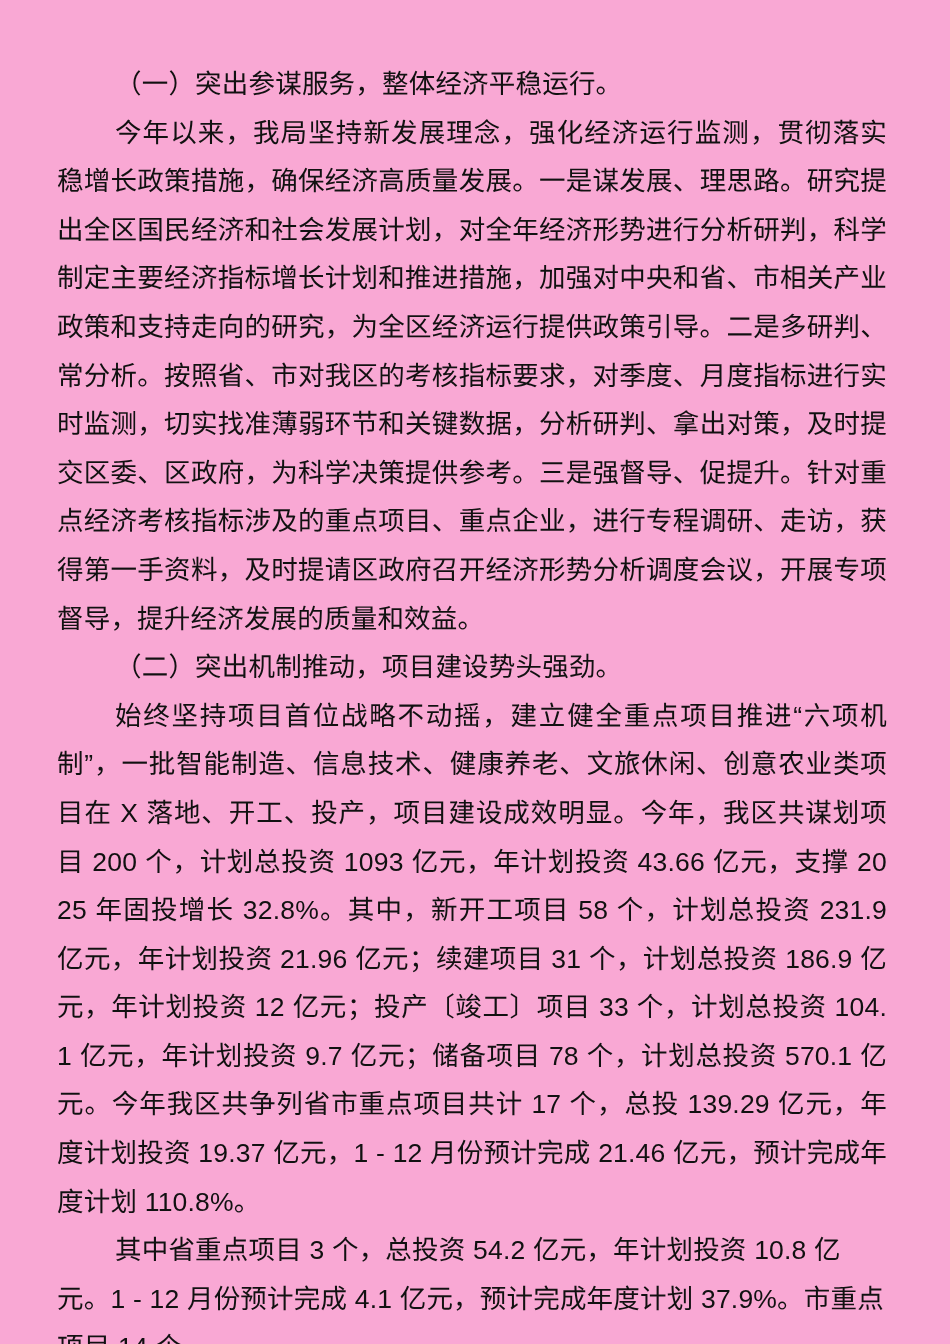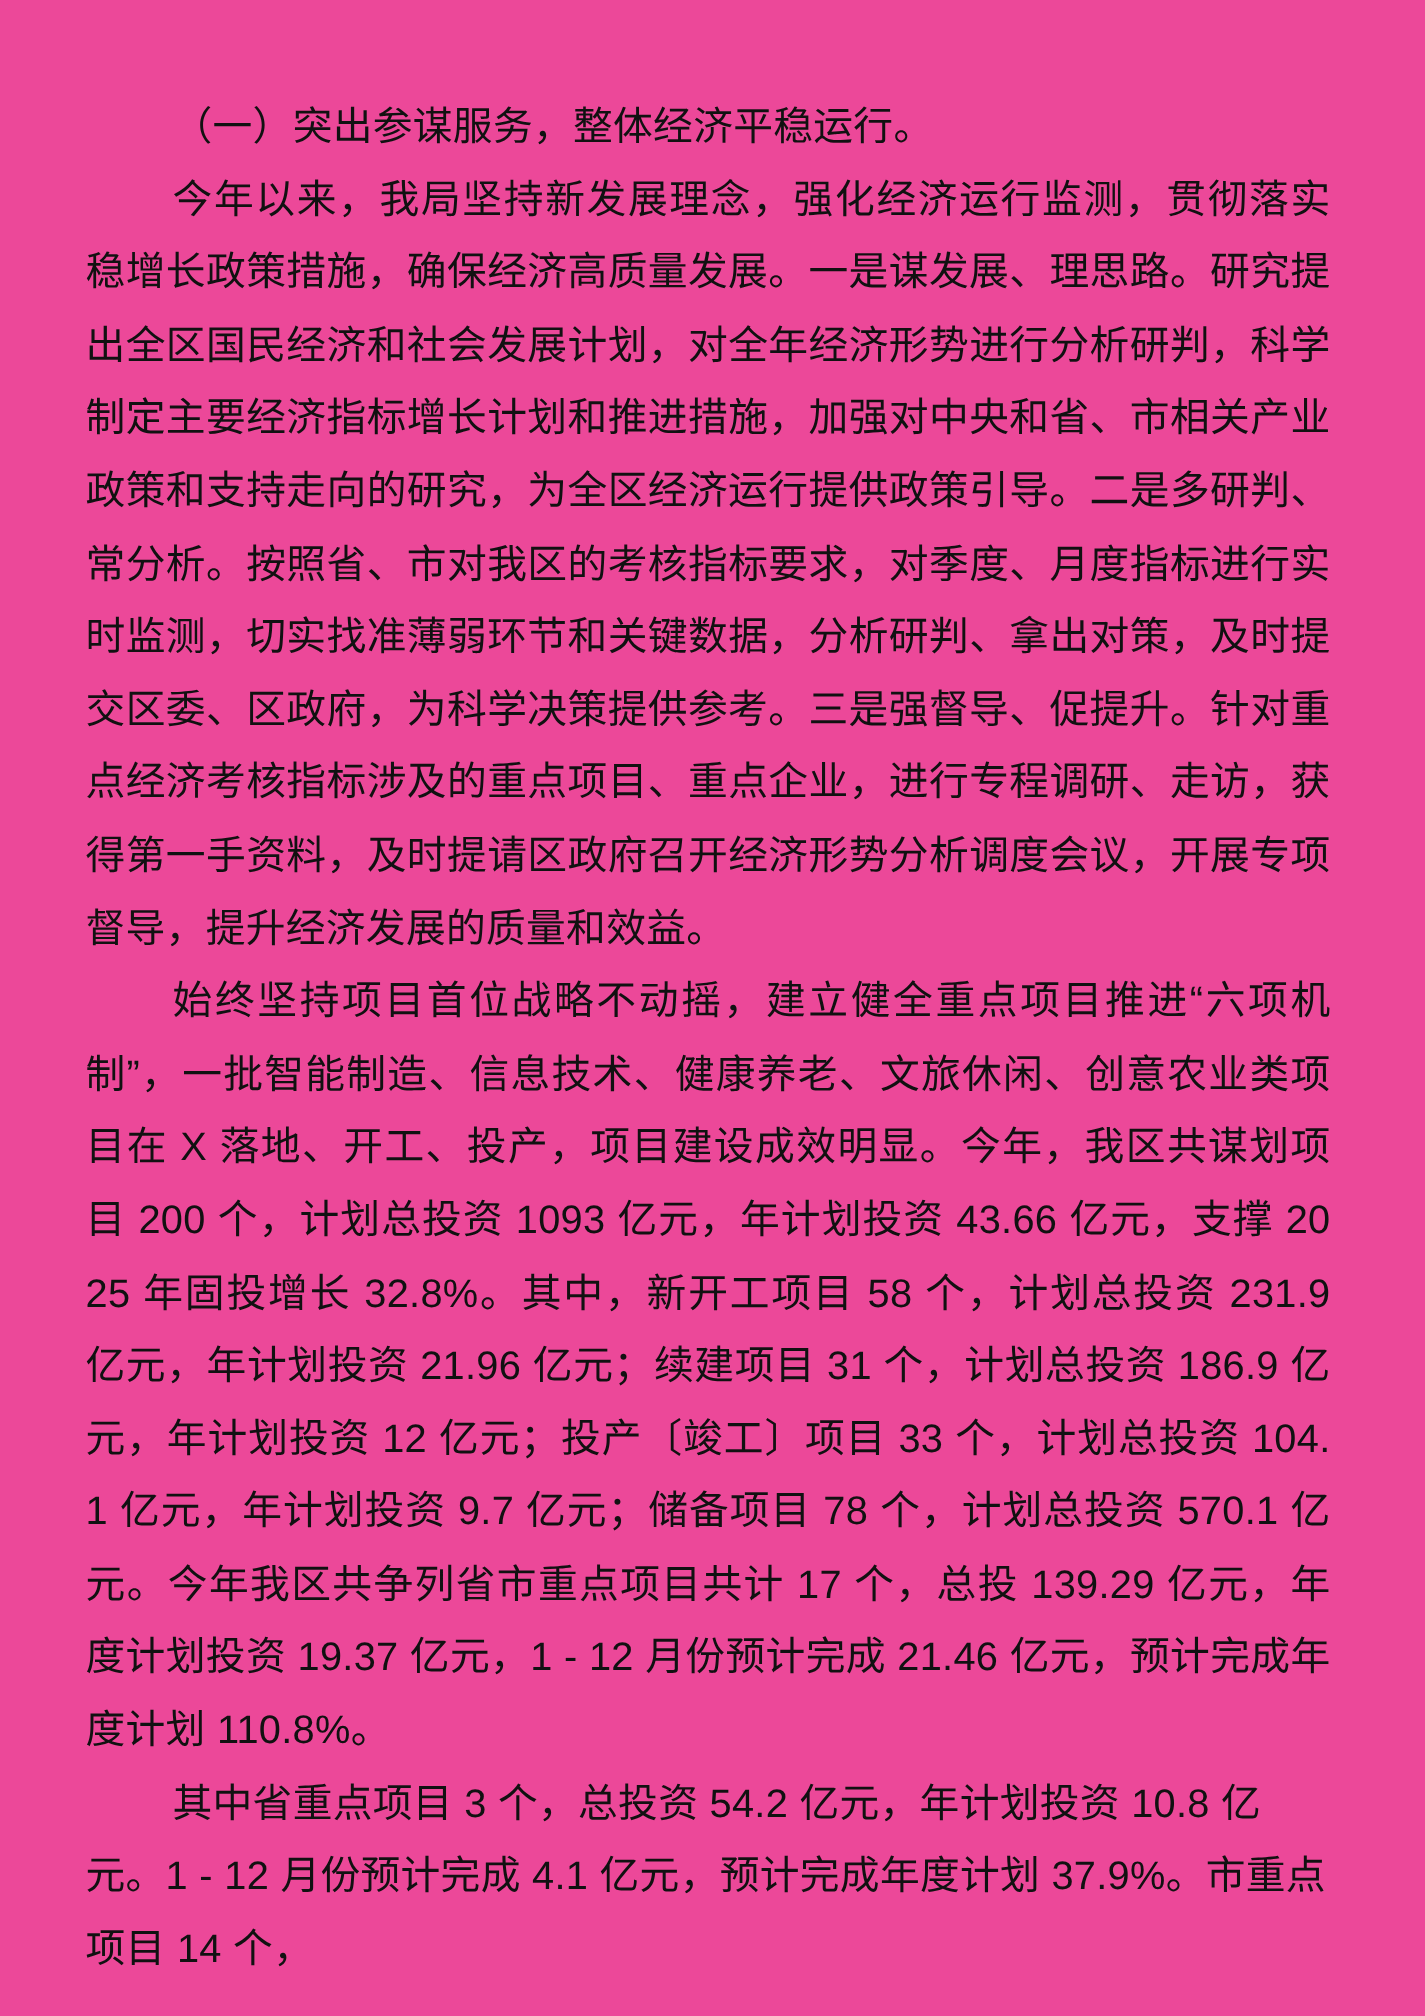--- a/index.html
+++ b/index.html
@@ -12,21 +12,21 @@
     width: 950px;
     height: 1344px;
     overflow: hidden;
     font-family: "Liberation Sans", "DejaVu Sans", sans-serif;
     color: #111111;
   }
   .page {
     position: relative;
     width: 950px;
     height: 1344px;
-    background: #ec4899;
+    background: #f9a8d4;
     box-sizing: border-box;
     padding: 60px 96px 0 57px;
   }
   .doc-body {
     width: 830px;
   }
   p.para {
     margin: 0 0 0 0;
     font-size: 26.5px;
     line-height: 48.6px;
@@ -55,19 +55,20 @@
 </head>
 <body>
 
 <div class="page">
   <div class="doc-body">
 
     <p class="para heading">（一）突出参谋服务，整体经济平稳运行。</p>
 
     <p class="para indent"><span>今年以来，我局坚持新发展理念，强化经济运行监测，贯彻落实稳增长政策措施，确保经济高质量发展。</span><span class="b">一是</span><span>谋发展、理思路。研究提出全区国民经济和社会发展计划，对全年经济形势进行分析研判，科学制定主要经济指标增长计划和推进措施，加强对中央和省、市相关产业政策和支持走向的研究，为全区经济运行提供政策引导。</span><span class="b">二是</span><span>多研判、常分析。按照省、市对我区的考核指标要求，对季度、月度指标进行实时监测，切实找准薄弱环节和关键数据，分析研判、拿出对策，及时提交区委、区政府，为科学决策提供参考。</span><span class="b">三是</span><span>强督导、促提升。针对重点经济考核指标涉及的重点项目、重点企业，进行专程调研、走访，获得第一手资料，及时提请区政府召开经济形势分析调度会议，开展专项督导，提升经济发展的质量和效益。</span></p>
 
+    <p class="para heading">（二）突出机制推动，项目建设势头强劲。</p>
 
     <p class="para indent"><span>始终坚持项目首位战略不动摇，建立健全重点项目推进“六项机制”，一批智能制造、信息技术、健康养老、文旅休闲、创意农业类项目在 X 落地、开工、投产，项目建设成效明显。今年，我区共谋划项目 200 个，计划总投资 1093 亿元，年计划投资 43.66 亿元，支撑 2025 年固投增长 32.8%。其中，新开工项目 58 个，计划总投资 231.9 亿元，年计划投资 21.96 亿元；续建项目 31 个，计划总投资 186.9 亿元，年计划投资 12 亿元；投产〔竣工〕项目 33 个，计划总投资 104.1 亿元，年计划投资 9.7 亿元；储备项目 78 个，计划总投资 570.1 亿元。今年我区共争列省市重点项目共计 17 个，总投 139.29 亿元，年度计划投资 19.37 亿元，1 - 12 月份预计完成 21.46 亿元，预计完成年度计划 110.8%。</span></p>
 
     <p class="para indent"><span>其中省重点项目 3 个，总投资 54.2 亿元，年计划投资 10.8 亿元。1 - 12 月份预计完成 4.1 亿元，预计完成年度计划 37.9%。市重点项目 14 个，</span></p>
 
   </div>
 </div>
 
 </body></html>

